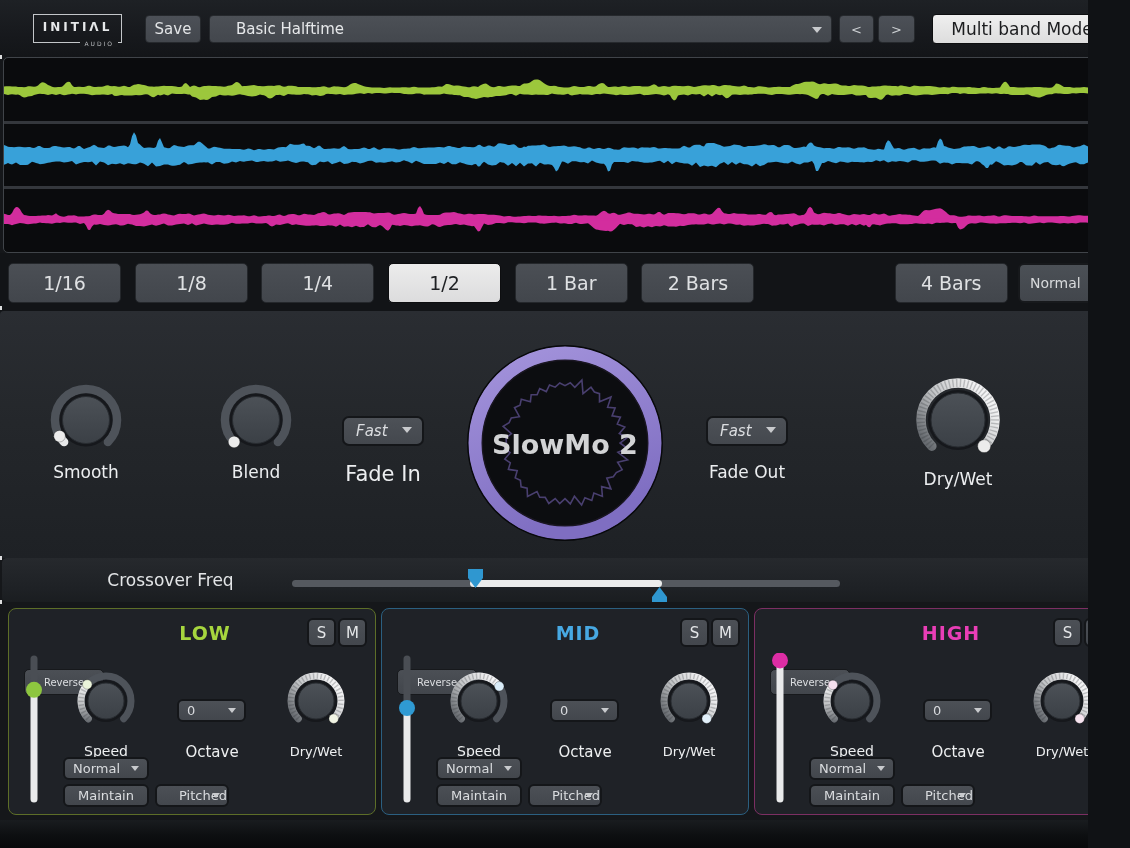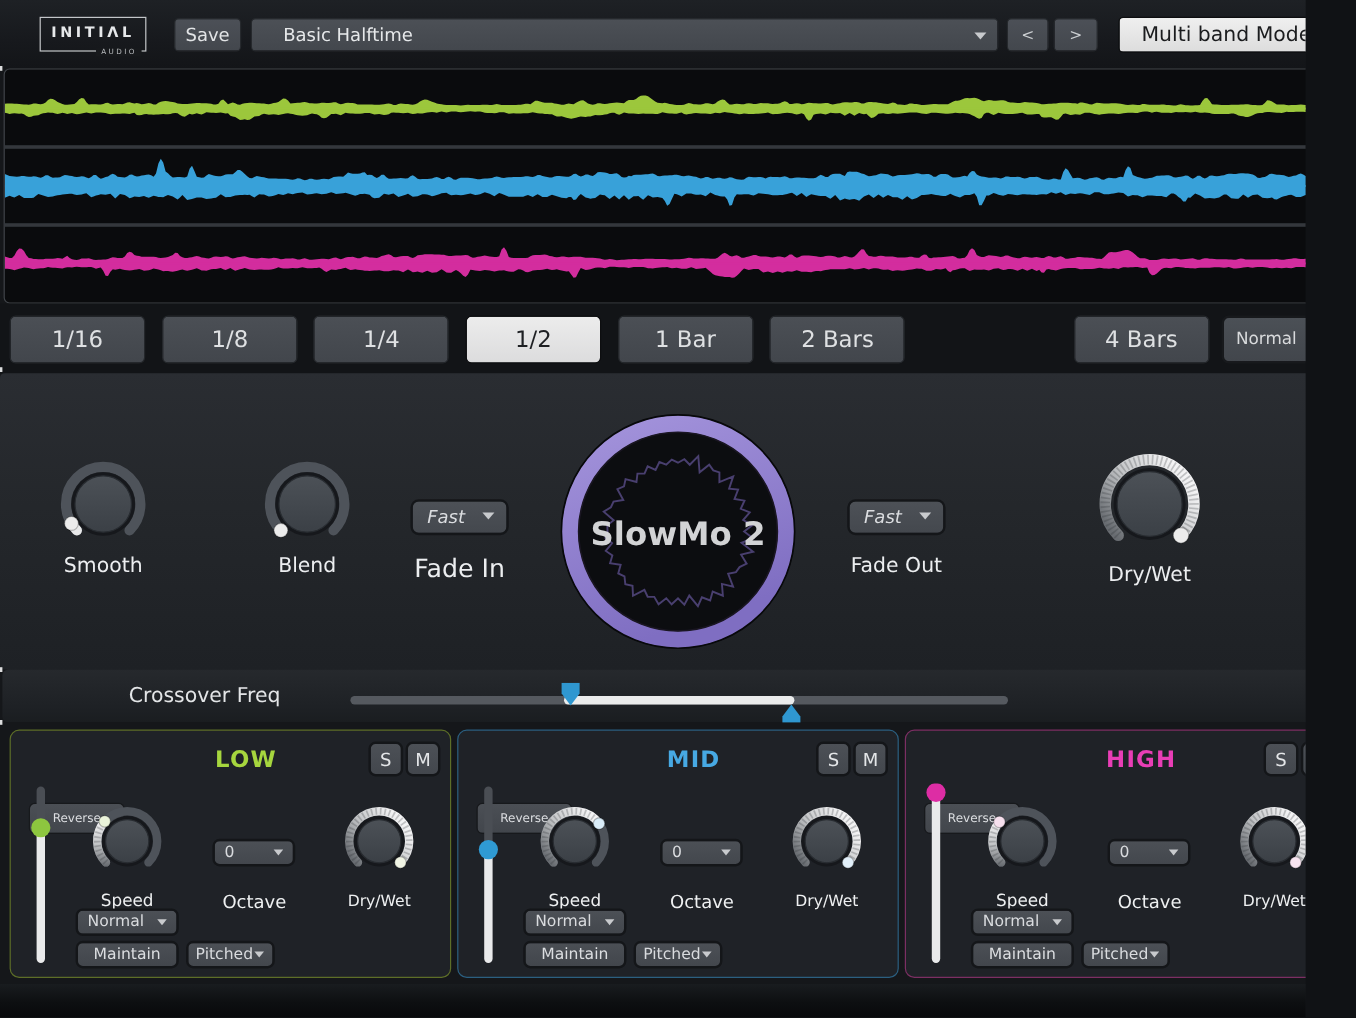--- a/index.html
+++ b/index.html
@@ -91,21 +91,21 @@
   .vslider{position:absolute;}
   .band .bdd{position:absolute;height:23px;
     background:linear-gradient(180deg,#4c5056 0%,#43474d 100%);
     border:2px solid #141619;border-radius:6px;display:flex;align-items:center;
     color:#d9dbde;font-size:13px;padding-left:8px;}
   .band .bdd .dd-arrow{border-left-width:4px;border-right-width:4px;border-top-width:5px;}
   .band .octave-dd{left:168px;top:90px;width:69px;}
   .band .octave-dd .dd-arrow{right:8px;top:7px;}
   .band .mode-dd{left:54px;top:148px;width:86px;}
   .band .mode-dd .dd-arrow{right:8px;top:7px;}
-  .band .pitch-dd{left:146px;top:175px;width:74px;padding-left:6px;}
+  .band .pitch-dd{left:146px;top:175px;width:74px;padding-left:22px;}
   .band .pitch-dd .dd-arrow{right:7px;top:7px;}
   .band .maintain-btn{position:absolute;left:54px;top:175px;width:86px;height:23px;
     background:linear-gradient(180deg,#4b4f55 0%,#42464c 100%);
     border:2px solid #141619;border-radius:6px;display:flex;align-items:center;justify-content:center;
     color:#dcdee1;font-size:13px;}
   .band .blabel{position:absolute;color:#eef0f1;text-align:center;top:134px;}
   .band .speed-label{left:47px;width:100px;font-size:14px;}
   .band .octave-label{left:153px;width:100px;font-size:15px;}
   .band .drywet-label{left:257px;width:100px;font-size:13px;top:135px;}
   

